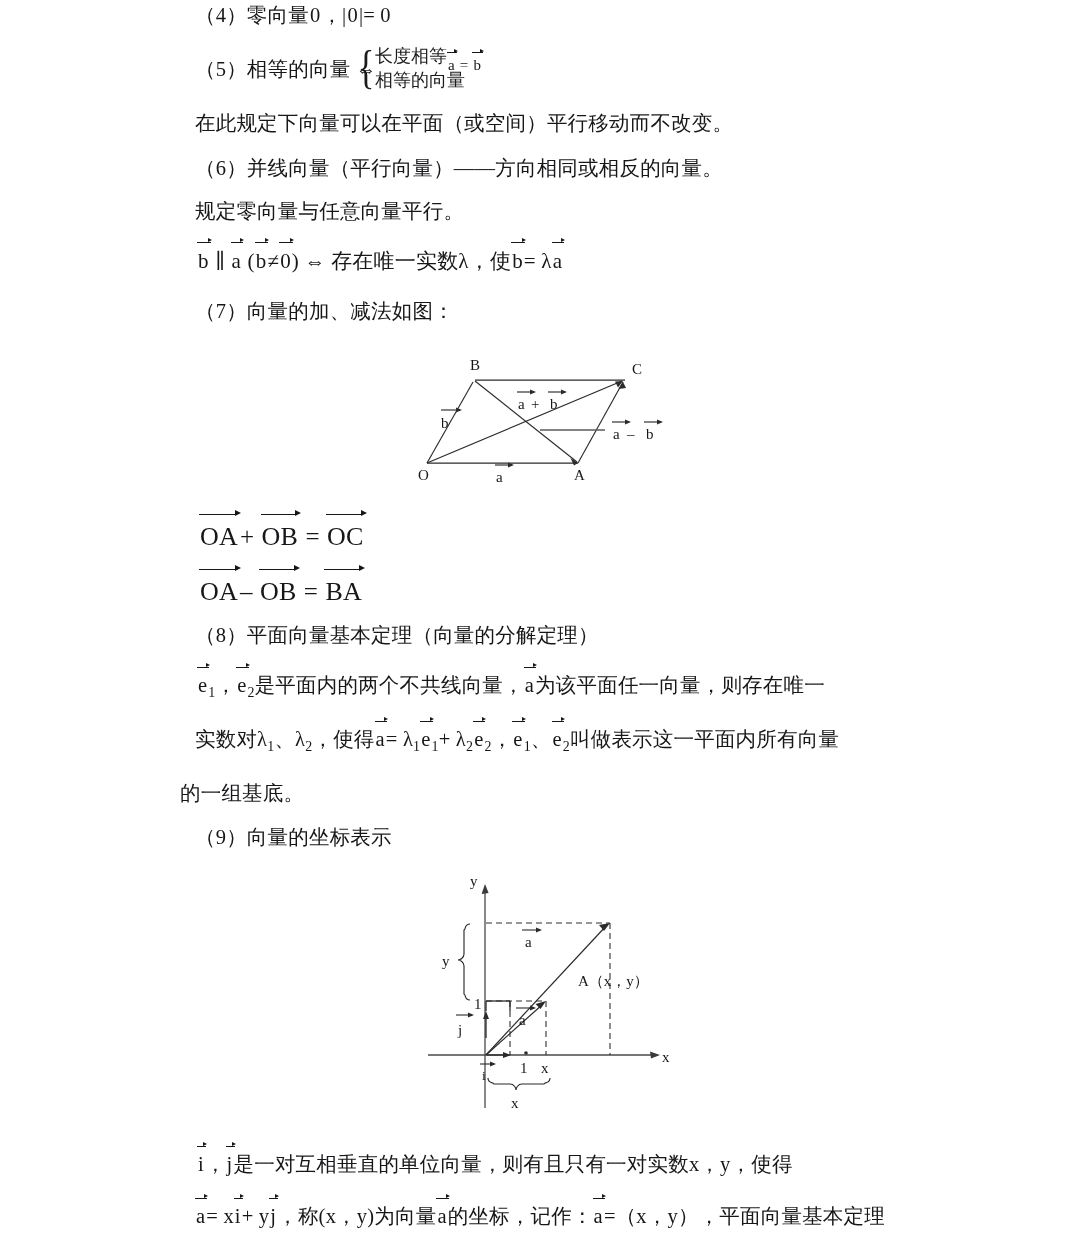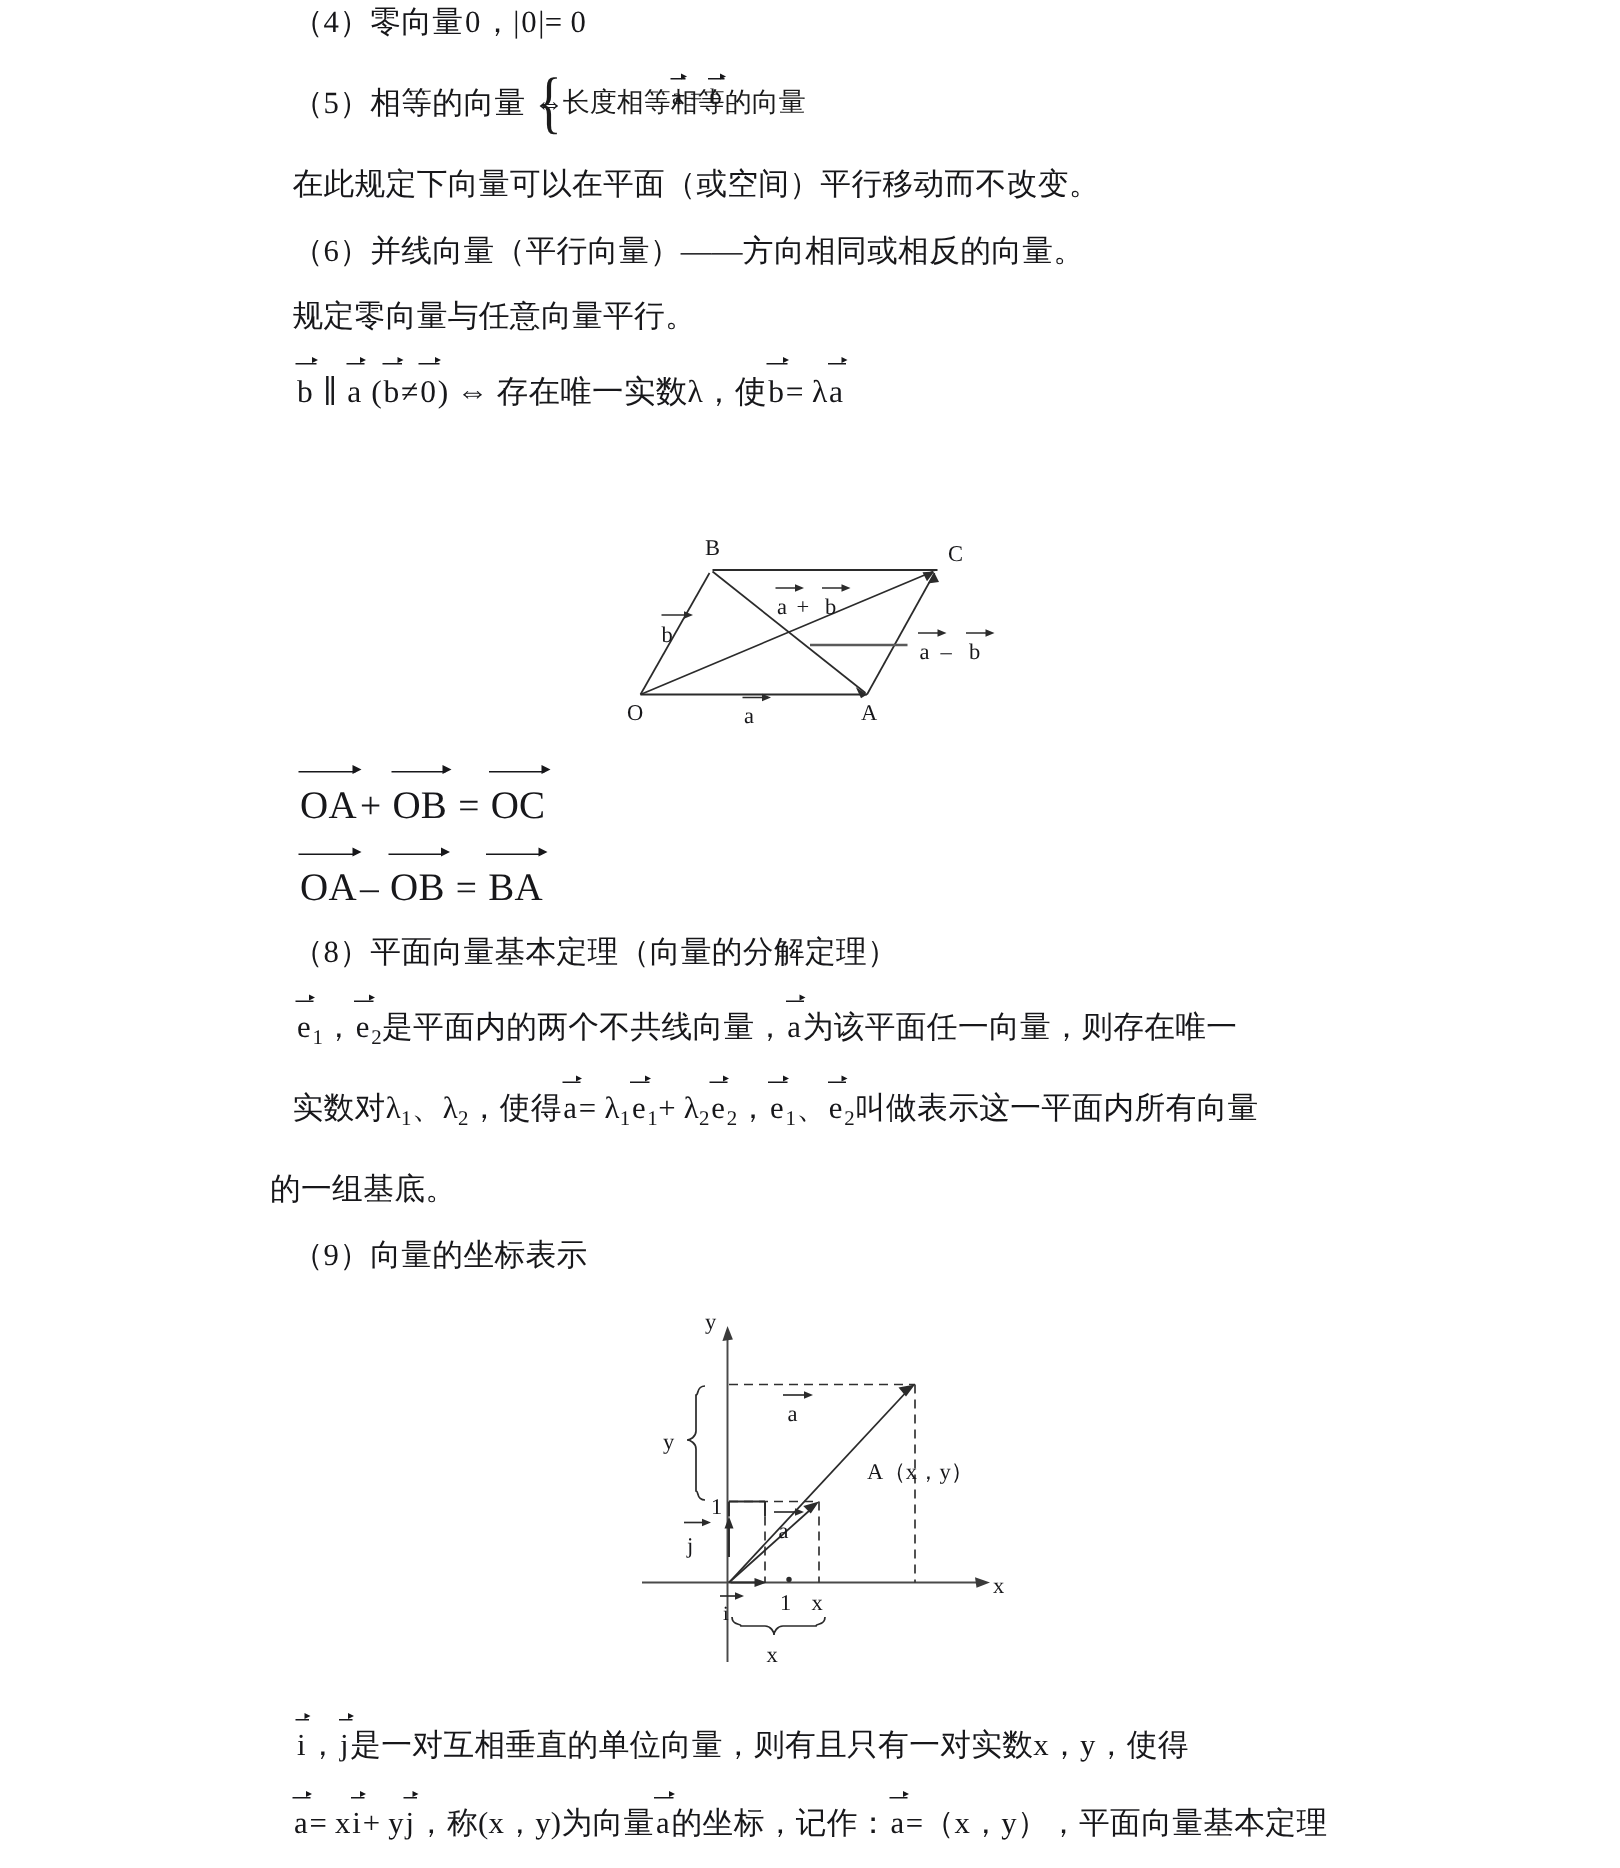--- a/index.html
+++ b/index.html
@@ -91,21 +91,21 @@
   }
   .brace {
     font-size: 46px;
     line-height: 0.88;
     font-family: "Liberation Serif", serif;
     transform: scaleX(0.75);
     margin-right: -2px;
   }
   .brace-rows {
     display: flex;
-    flex-direction: row;
+    flex-direction: column;
     font-size: 18px;
     line-height: 1.35;
   }
 
   
   .figure {
     position: absolute;
   }
   .figure svg { display: block; }
   .fig-label {
@@ -146,20 +146,21 @@
   <div class="line" style="left:195px; top:200px;">规定零向量与任意向量平行。</div>
 
   <div class="line" style="left:197px; top:249px; font-size:21px;">
     <span class="vec"><span class="g">b</span></span>
     <span>∥</span>
     <span class="vec"><span class="g">a</span></span>
     <span>(</span><span class="vec"><span class="g">b</span></span><span>≠</span><span class="vec"><span class="g">0</span></span><span>)</span>
     <span>⇔ 存在唯一实数λ，使</span><span class="vec"><span class="g">b</span></span><span>= λ</span><span class="vec"><span class="g">a</span></span>
   </div>
 
+  <div class="line" style="left:195px; top:300px;">（7）向量的加、减法如图：</div>
 
   <div class="figure" style="left:400px; top:352px;">
     <svg width="300" height="135" viewBox="0 0 300 135">
 
       <g stroke="#2b2b2b" stroke-width="1.25" fill="none">
         <line x1="27" y1="111" x2="178" y2="111"></line>
         <line x1="75" y1="28" x2="225" y2="28"></line>
       </g>
 
       <g stroke="#2b2b2b" stroke-width="1.15" fill="none">

